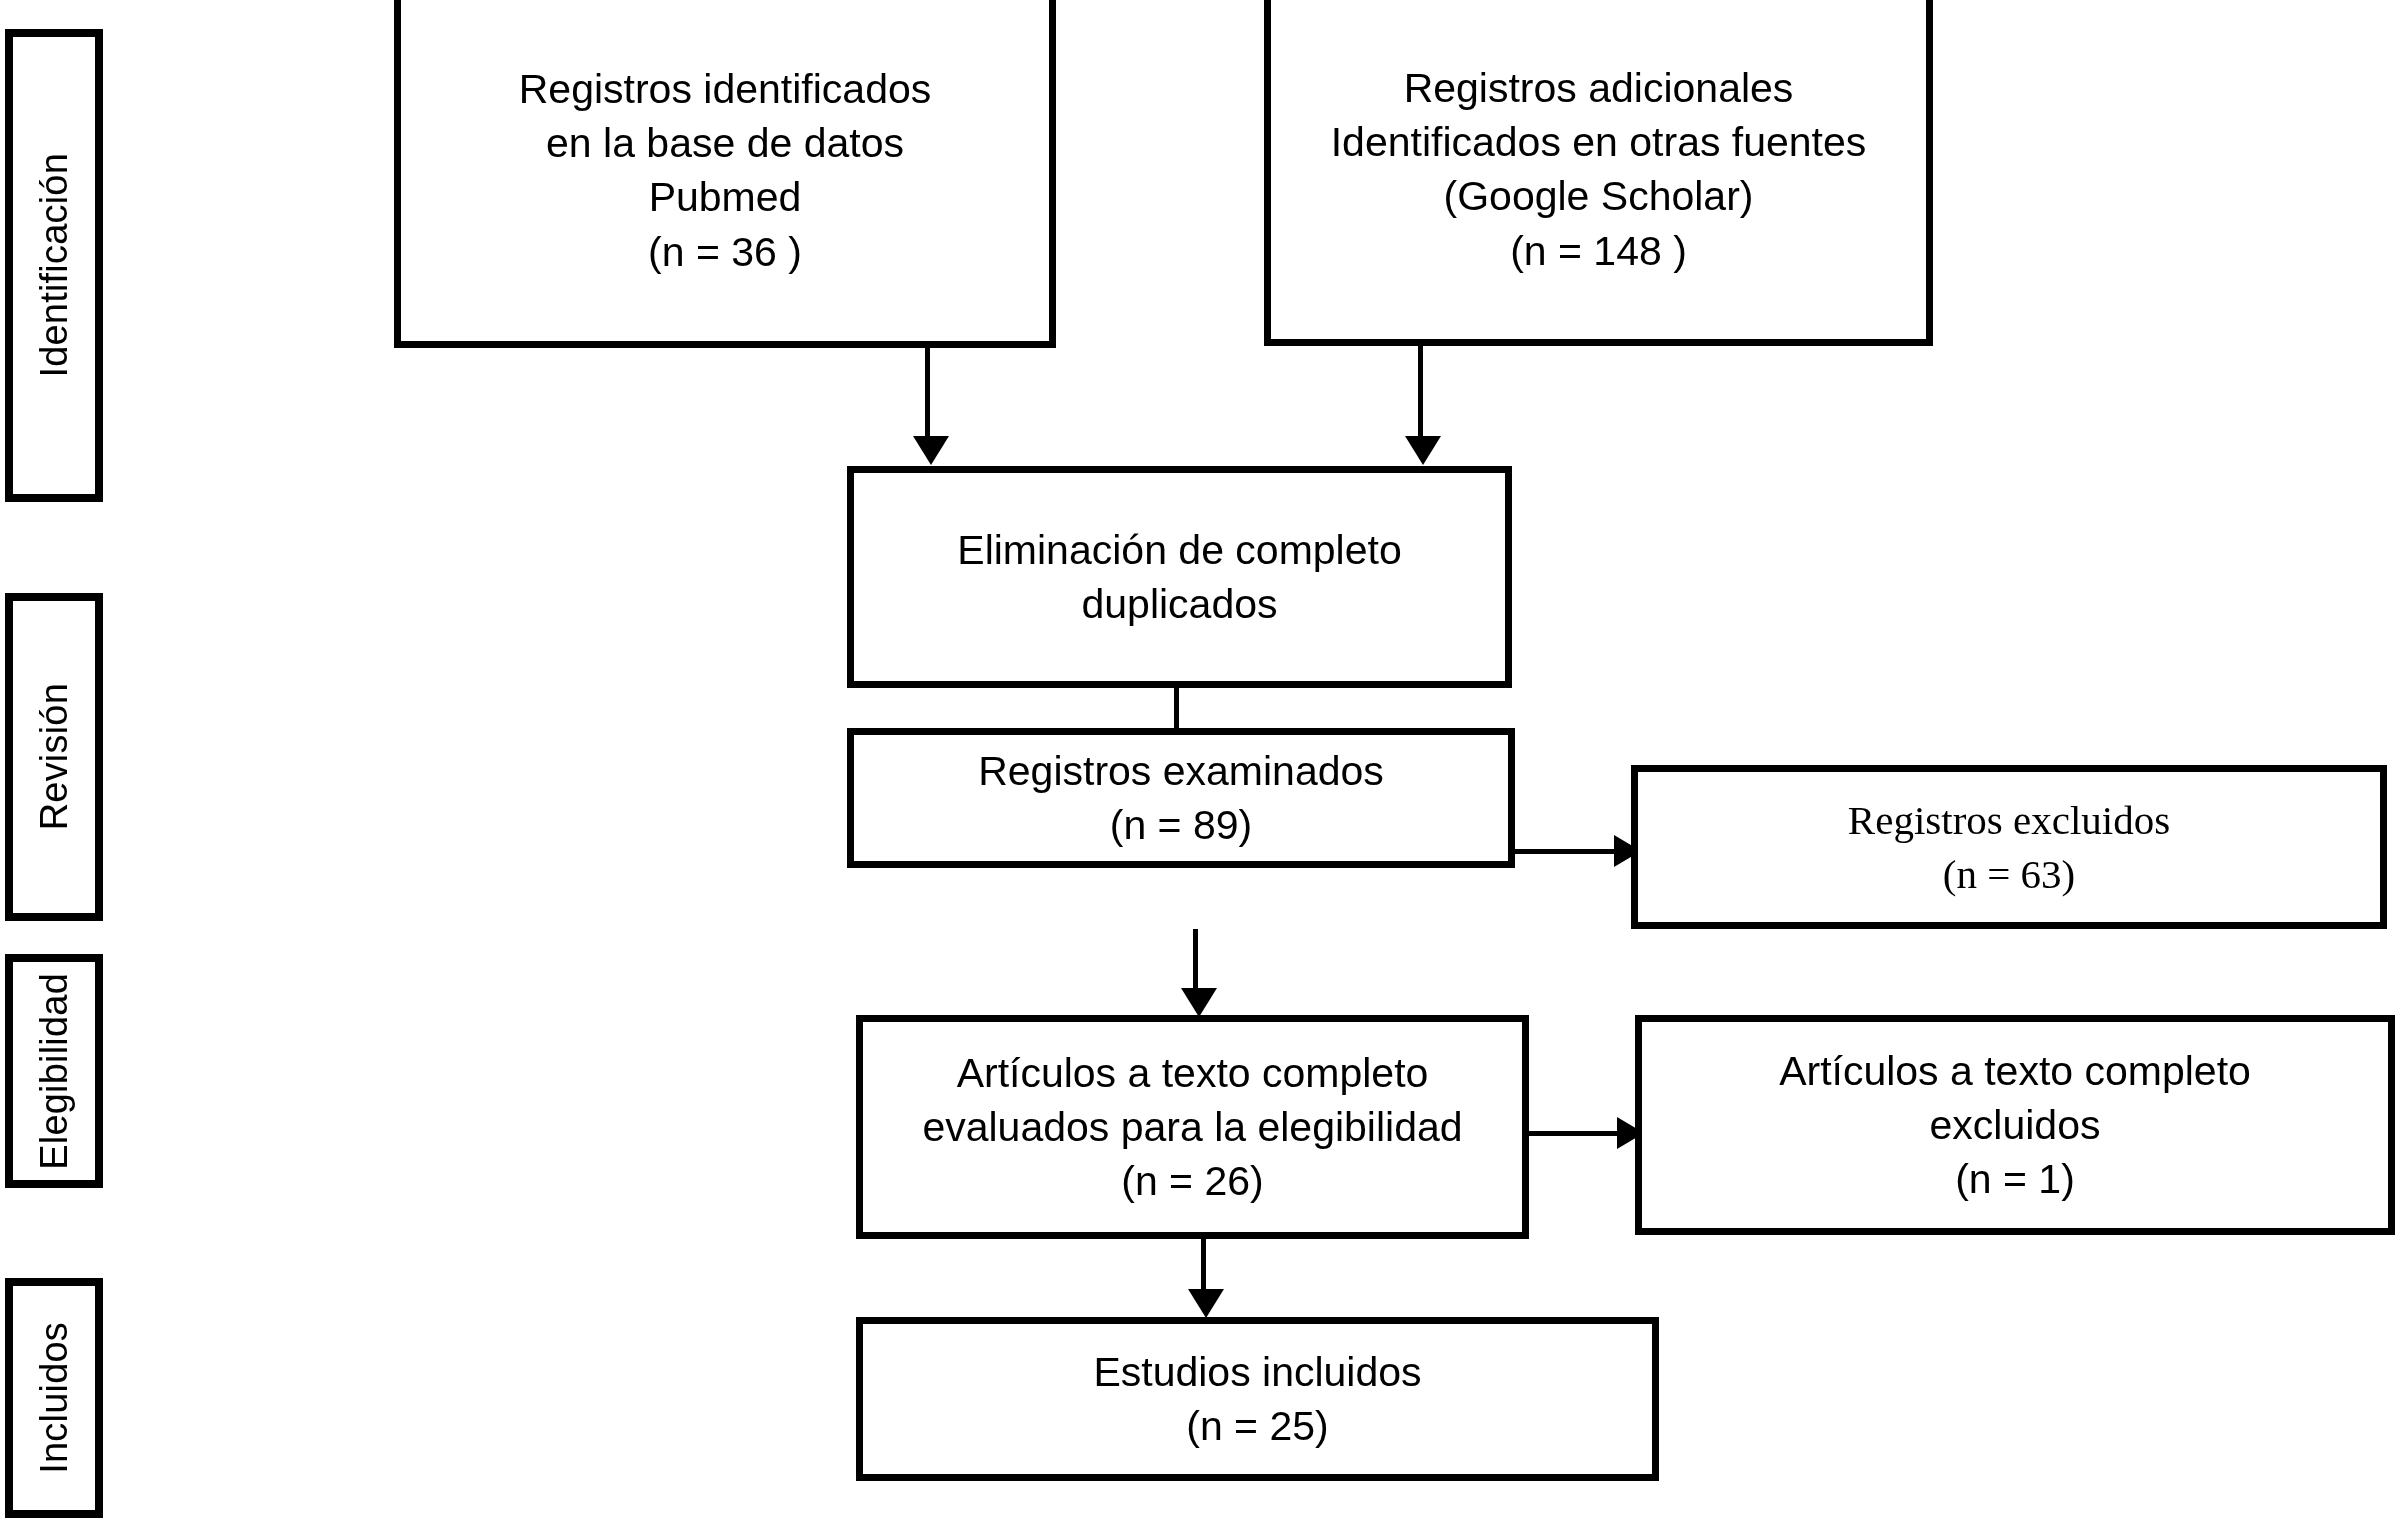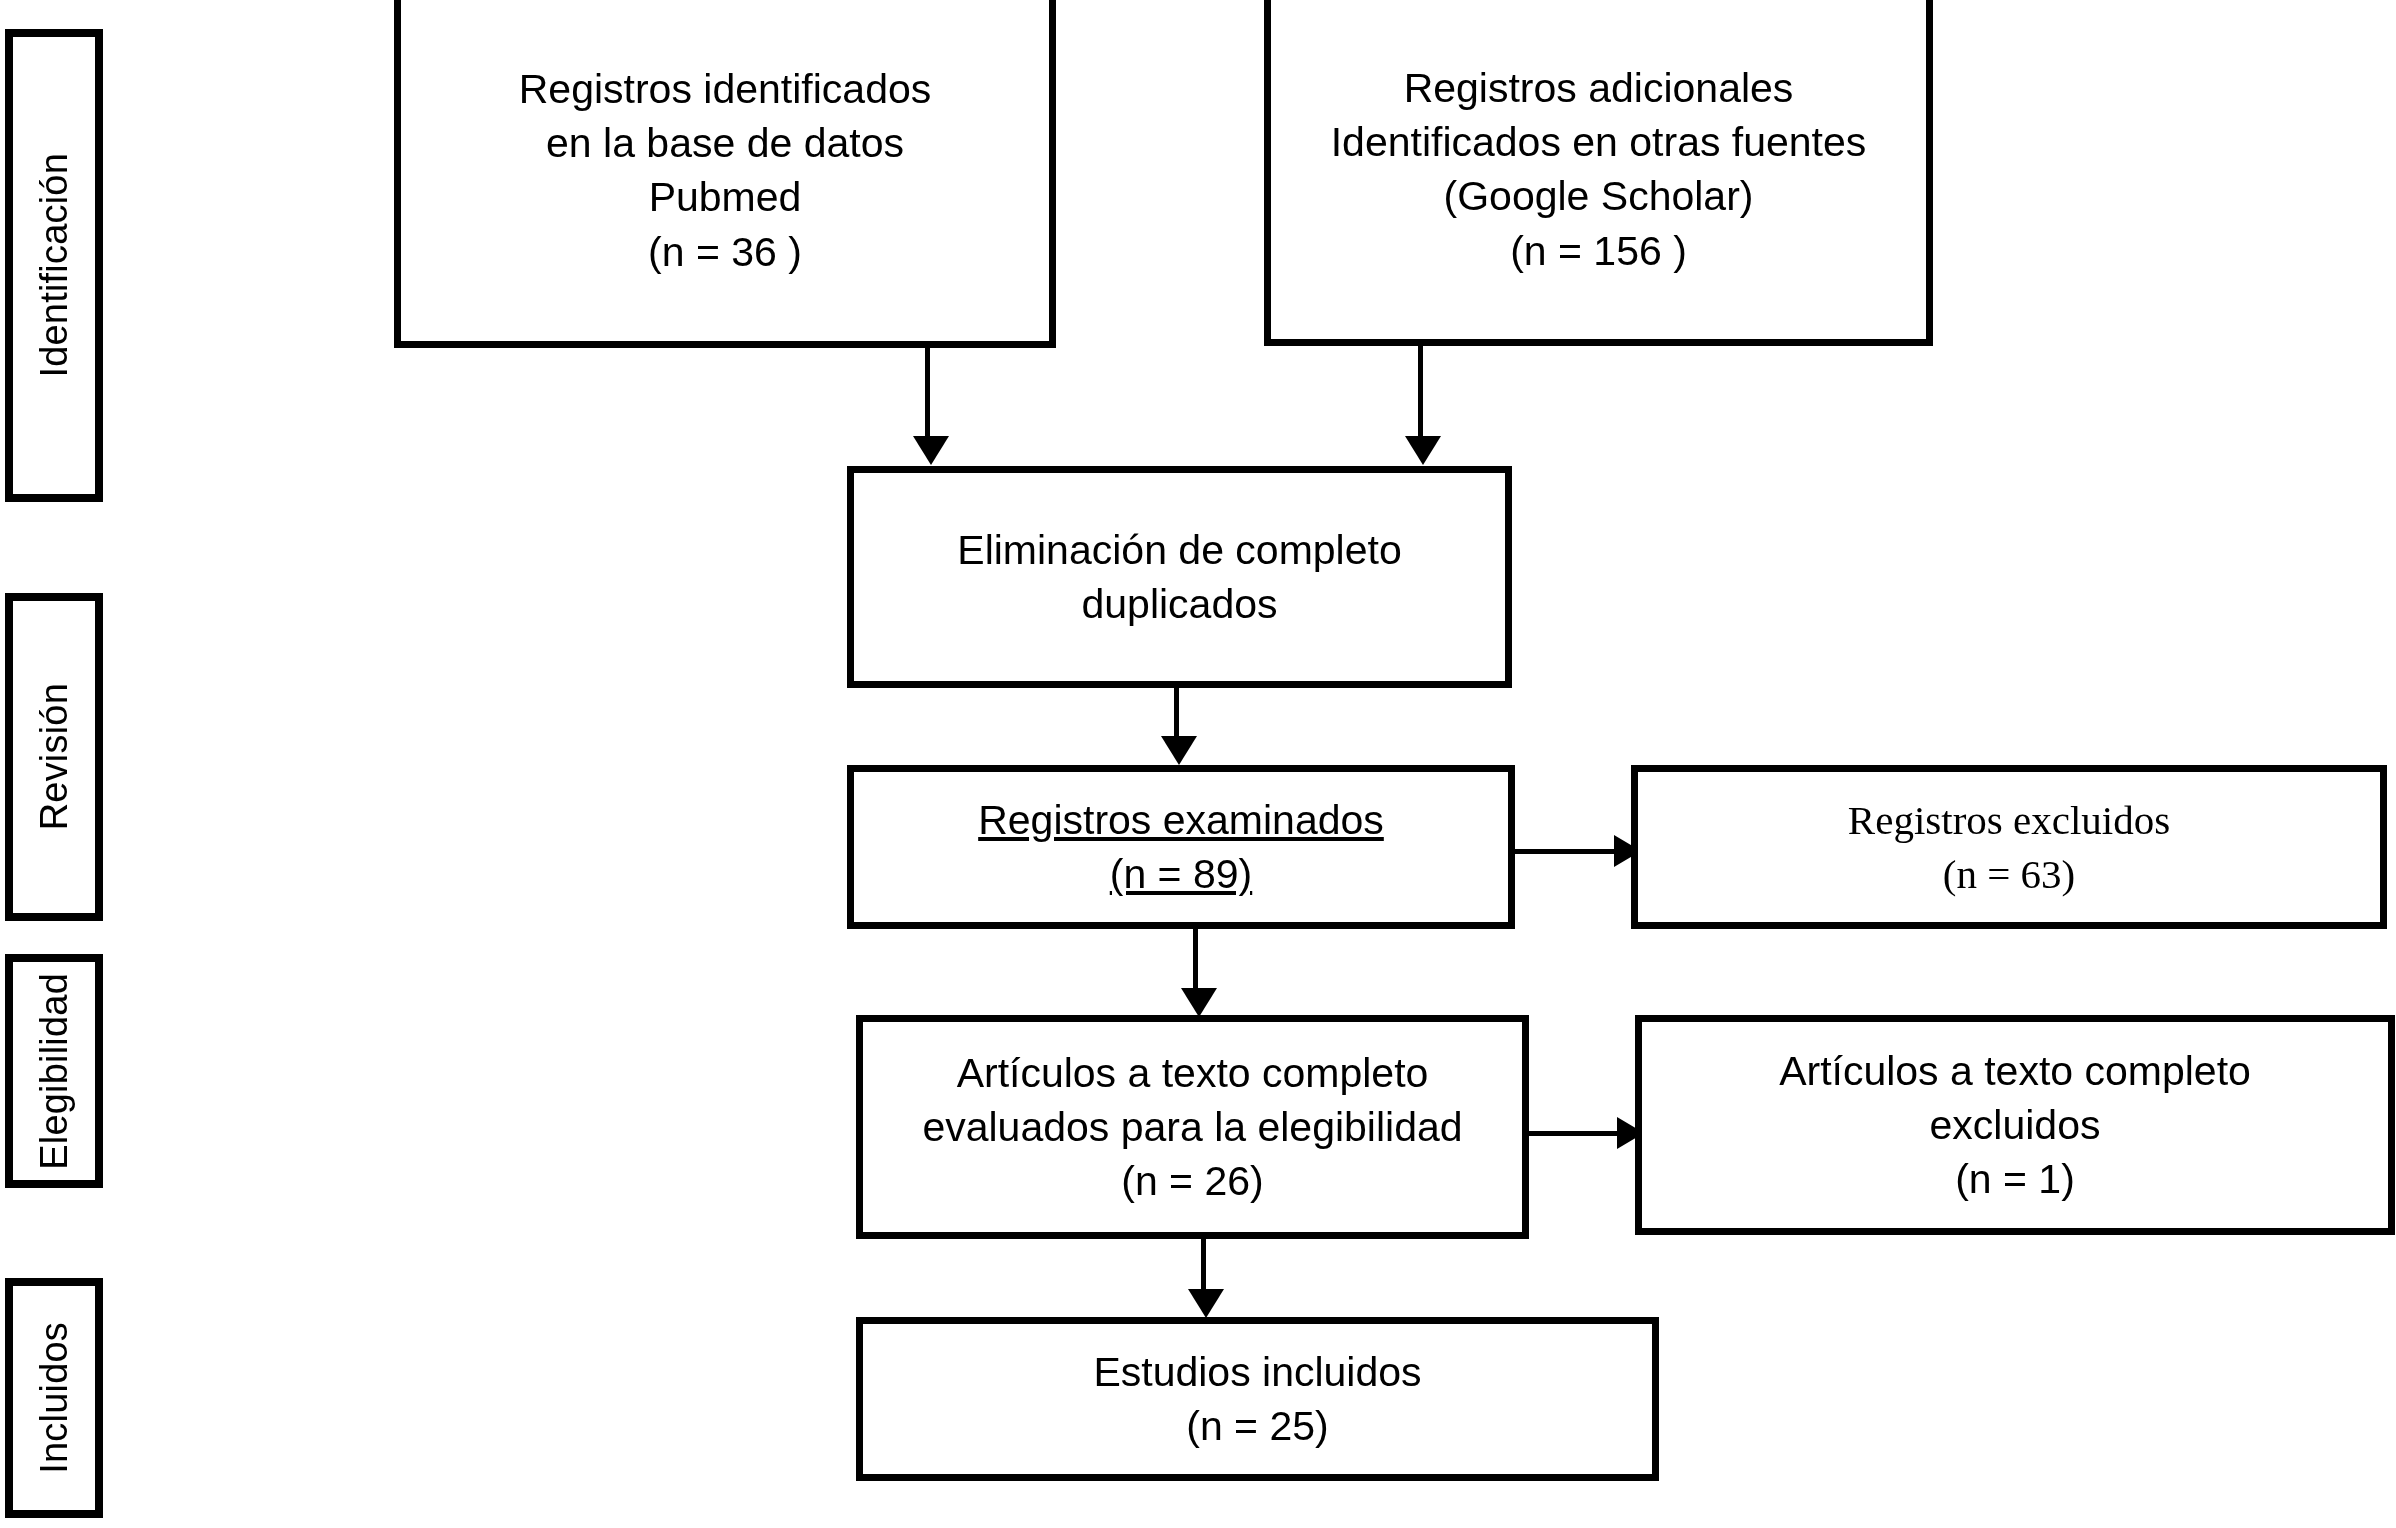--- a/index.html
+++ b/index.html
@@ -104,38 +104,38 @@
     <span class="flow-text">Registros identificados
 en la base de datos
 Pubmed
 (n = 36 )</span>
   </div>
 
   <div class="flow-box" style="left:1264px; top:-7.6px; width:669px; height:354px;">
     <span class="flow-text">Registros adicionales
 Identificados en otras fuentes
 (Google Scholar)
-(n = 156 )</span>
+(n = 148 )</span>
   </div>
 
   <div class="v-line" style="left:925px; top:346px; width:4.8px; height:92px;"></div>
   <div class="arrow-down" style="left:913px; top:436px;"></div>
 
   <div class="v-line" style="left:1418px; top:346px; width:4.8px; height:92px;"></div>
   <div class="arrow-down" style="left:1405px; top:436px;"></div>
 
   <div class="flow-box" style="left:847px; top:466px; width:665px; height:222px;">
     <span class="flow-text">Eliminación de completo
 duplicados</span>
   </div>
 
   <div class="v-line" style="left:1174px; top:688px; width:4.8px; height:50px;"></div>
   <div class="arrow-down" style="left:1161px; top:736px;"></div>
 
-  <div class="flow-box" style="left:847px; top:765px; width:668px; height:164px;text-decoration:underline;">
+  <div class="flow-box" style="left:847px; top:728px; width:668px; height:140px;">
     <span class="flow-text">Registros examinados
 (n = 89)</span>
   </div>
 
   <div class="h-line" style="left:1512px; top:849px; width:105px; height:4.8px;"></div>
   <div class="arrow-right" style="left:1614px; top:835px;"></div>
 
   <div class="flow-box" style="left:1631px; top:765px; width:756px; height:164px;font-family:Liberation Serif, serif;">
     <span class="flow-text">Registros excluidos
 (n = 63)</span>

